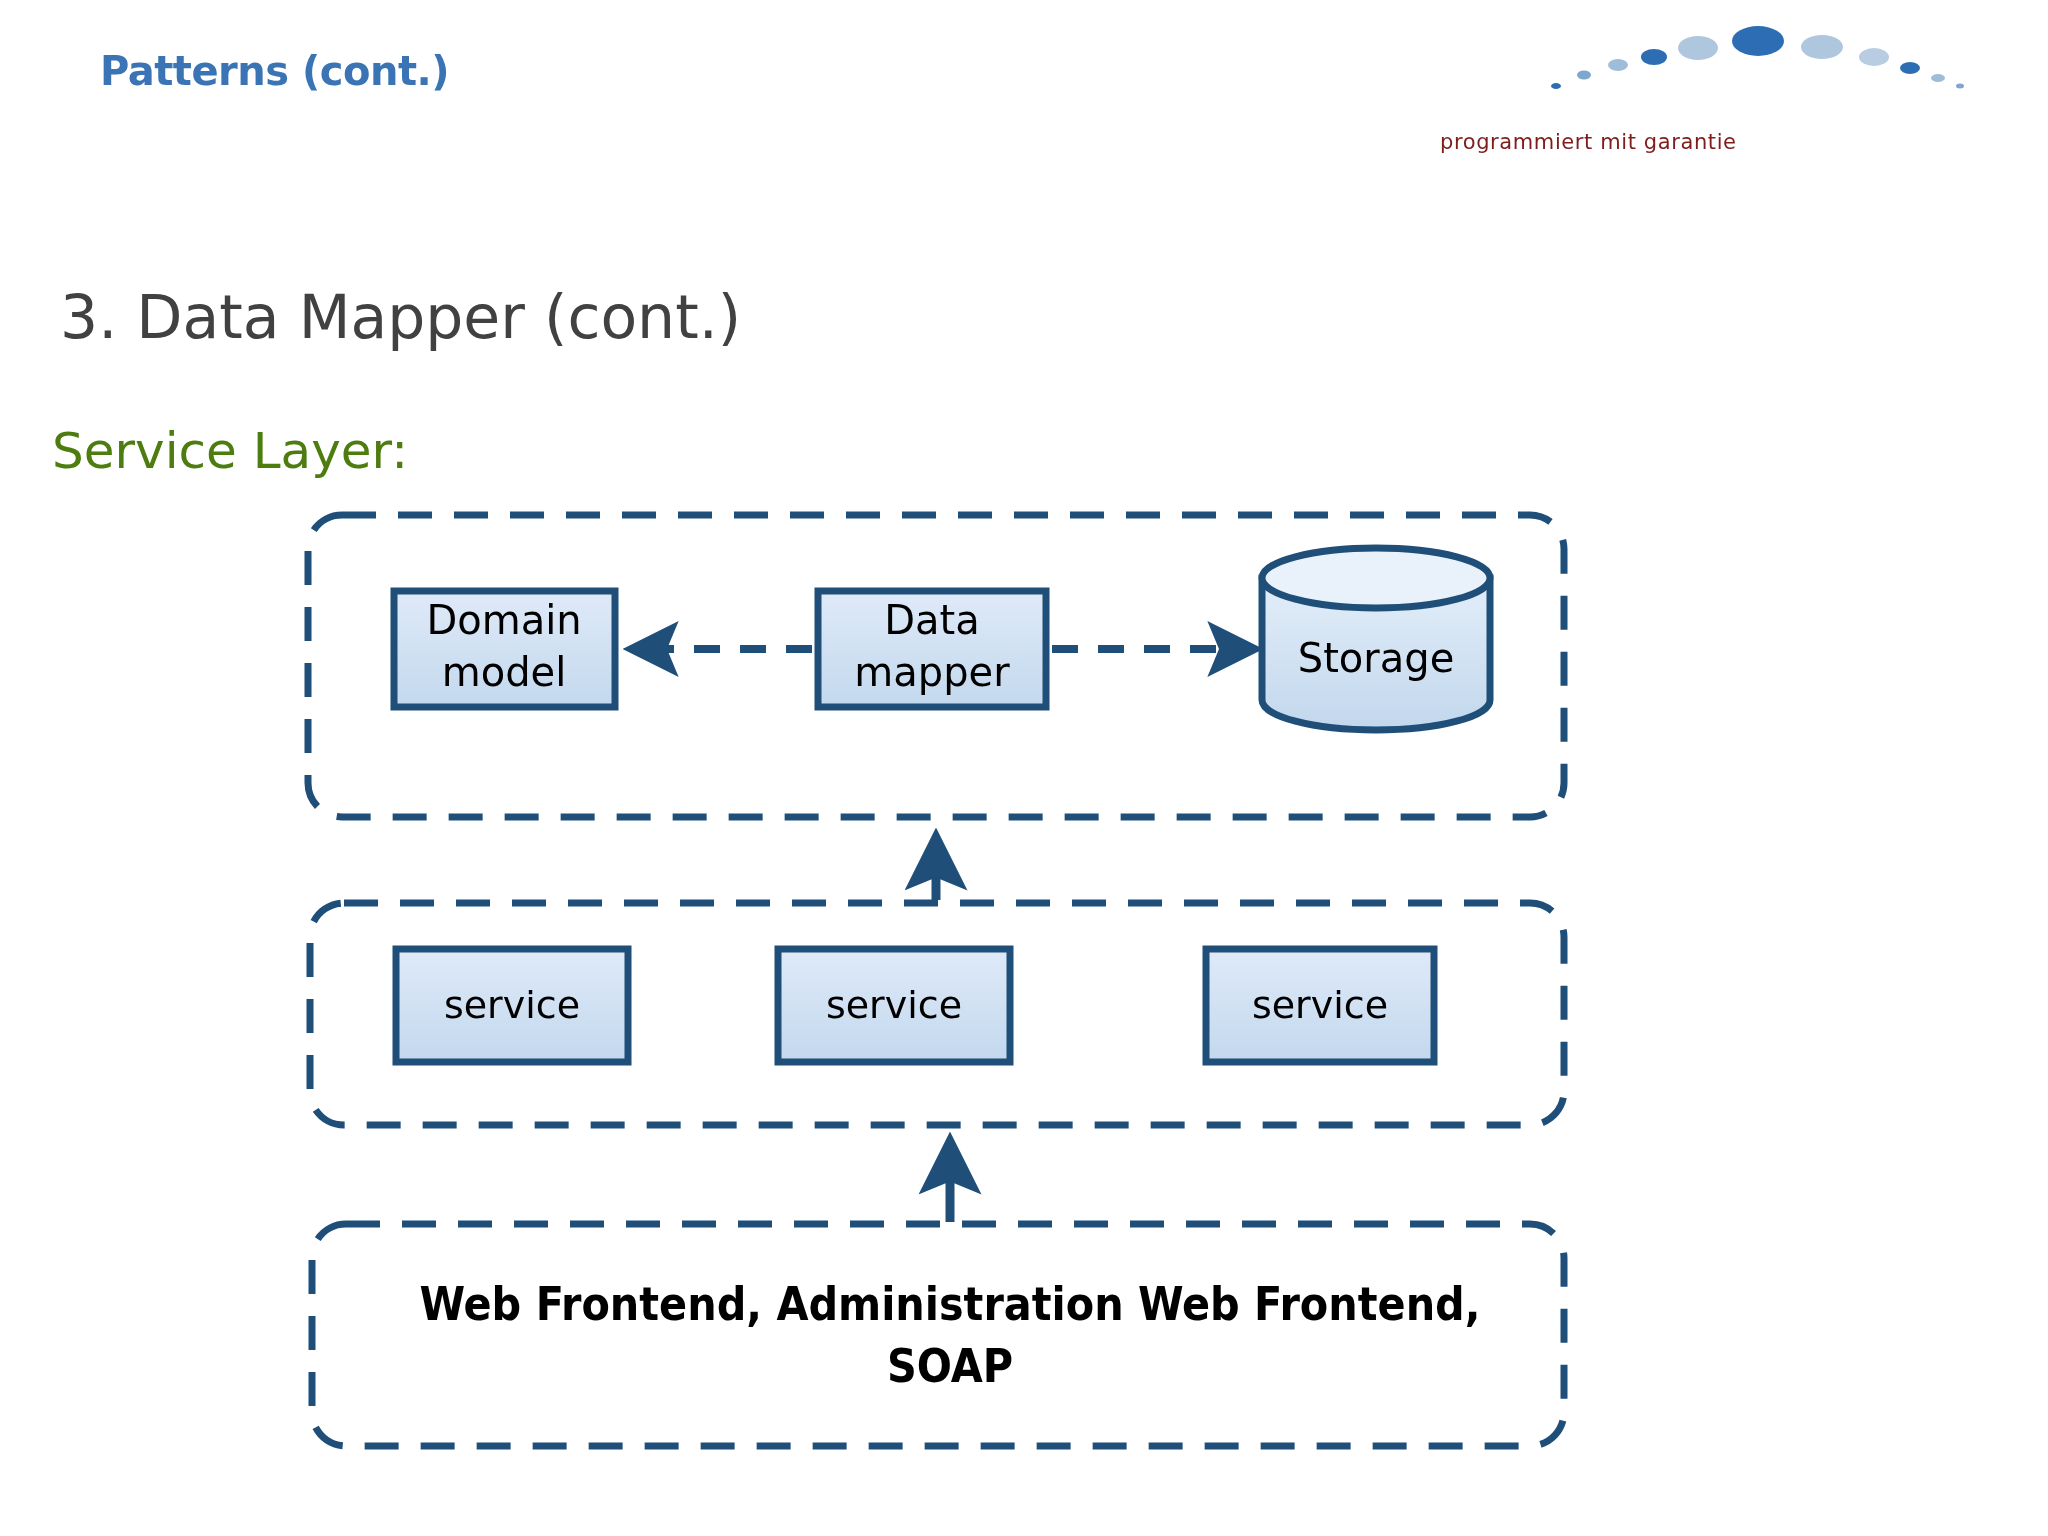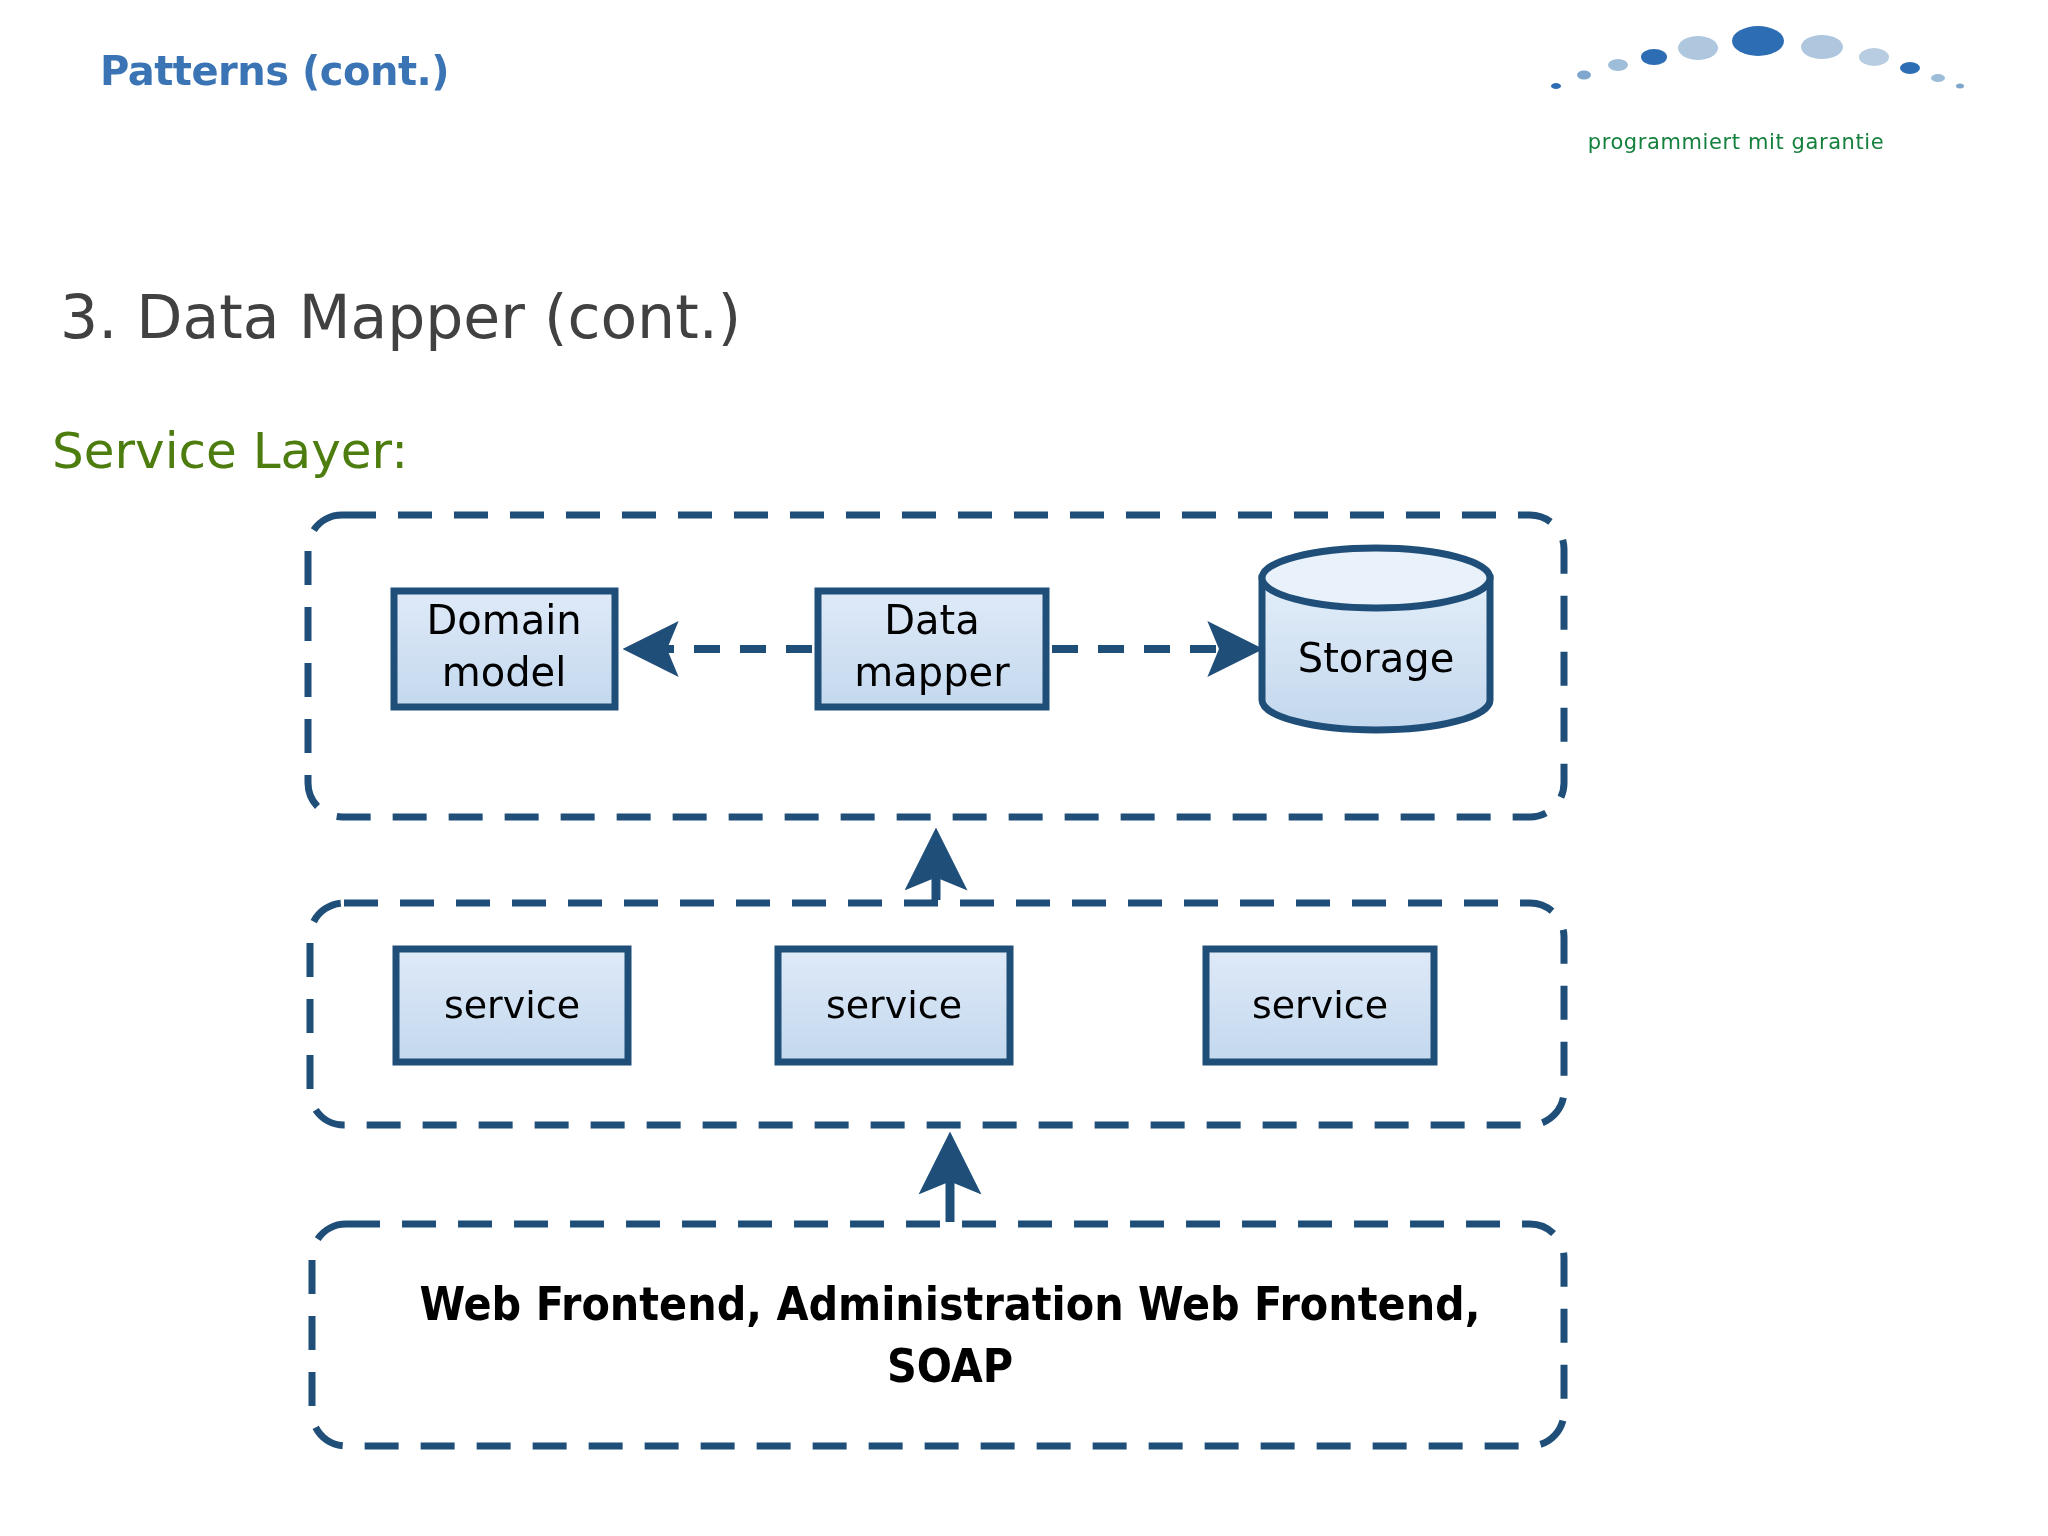--- a/index.html
+++ b/index.html
@@ -56,27 +56,27 @@
     font-weight: 400;
     color: #575757;
     letter-spacing: 1px;
     white-space: nowrap;
   }
   #brand-logo .logo-tagline {
     position: absolute;
     left: 0;
     top: 116px;
     width: 600px;
-    text-align: center;
+    text-align: left;
     padding-right: 8px;
     box-sizing: border-box;
     font-family: "DejaVu Sans", sans-serif;
     font-size: 21px;
     font-weight: 400;
-    color: #15803d;
+    color: #7f1d1d;
     letter-spacing: 0.6px;
     white-space: nowrap;
   }
 
   
   #heading-line {
     position: absolute;
     left: 60px;
     top: 282px;
     font-size: 60px;

